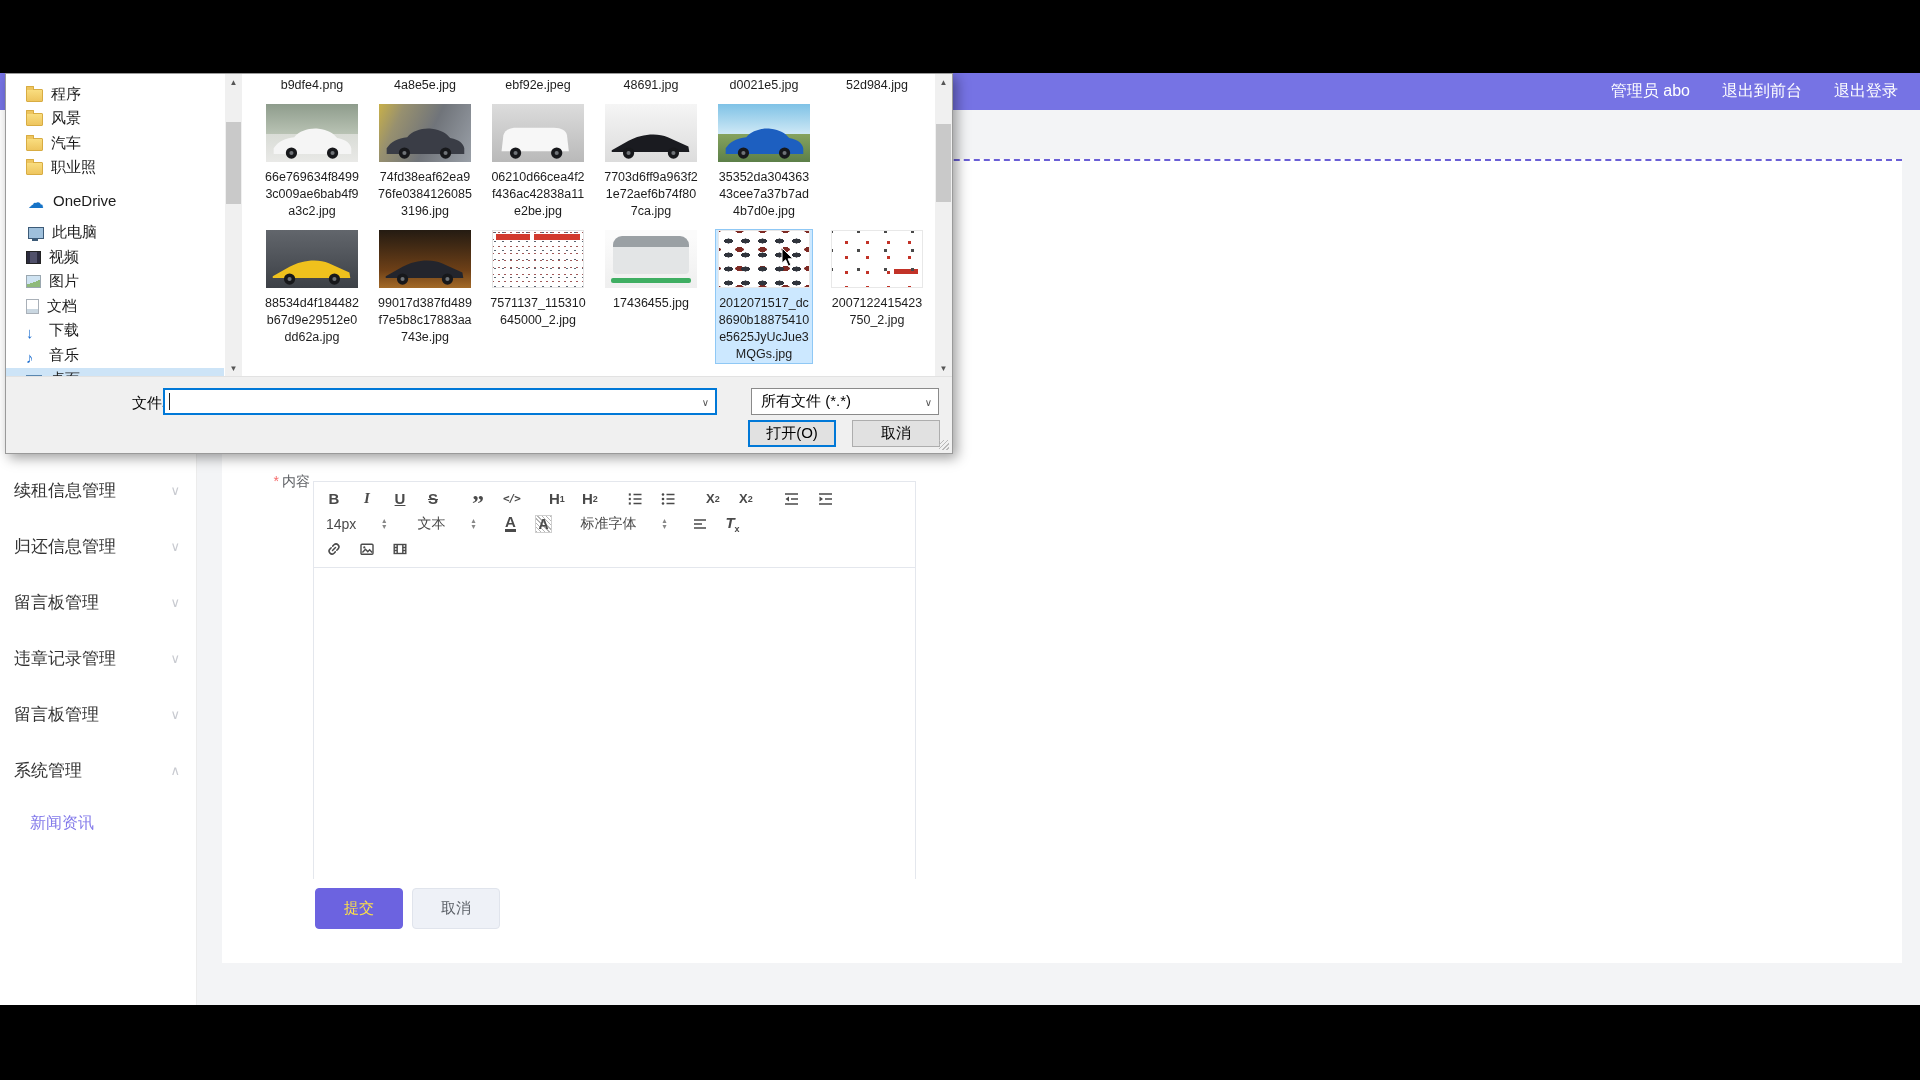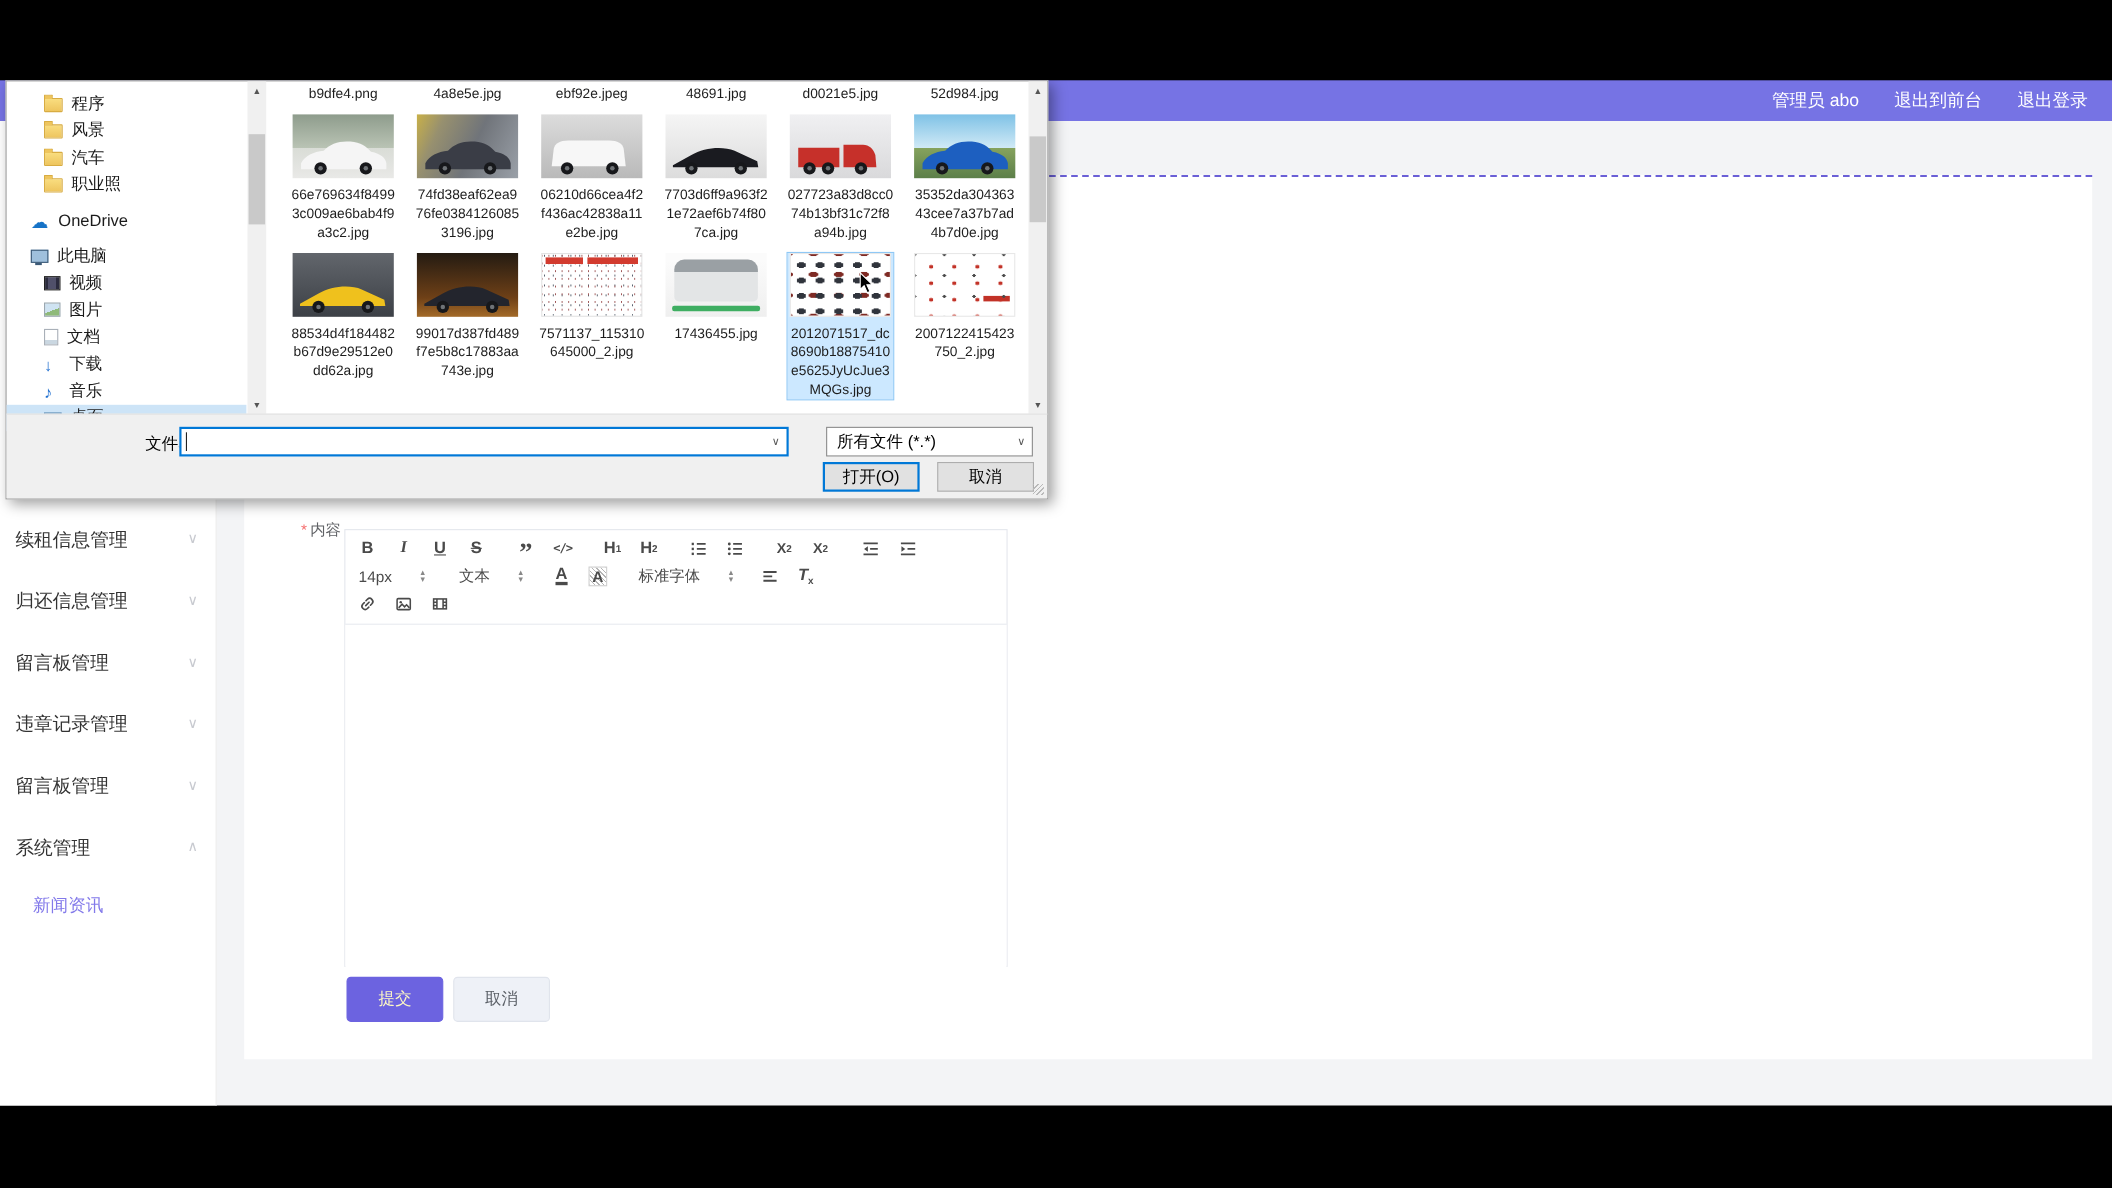--- a/index.html
+++ b/index.html
@@ -37,28 +37,28 @@
   .ti .bigx{font-size:13px;font-weight:bold;}
   .sel-ctrl{display:inline-flex;align-items:center;gap:26px;cursor:pointer;}
   .spin{display:inline-flex;flex-direction:column;line-height:6px;font-size:8px;color:#888;}
   .acolor{font-weight:bold;font-size:15px;border-bottom:3px solid #4a4a4a;line-height:14px;}
   .abg{font-weight:bold;font-size:14px;padding:0 2px;background:repeating-linear-gradient(45deg,#b5b5b5 0 1px,transparent 1px 3px);border:1px solid #cfcfcf;}
   .tx{font-style:italic;font-weight:bold;font-size:15px;}
   .tx sub{font-style:normal;font-size:9px;}
   .ed-body{height:312px;background:#fff;cursor:text;}
 
   .btn{position:absolute;height:41px;border-radius:4px;font-size:15px;cursor:pointer;box-sizing:border-box;}
-  .btn-primary{left:93px;top:727px;width:88px;background:#6c63e0;border:1px solid #6c63e0;color:#fef9c3;}
+  .btn-primary{left:93px;top:727px;width:88px;background:#6c63e0;border:1px solid #6c63e0;color:#fde047;}
   .btn-plain{left:190px;top:727px;width:88px;background:#eef1f7;border:1px solid #e0e4ec;color:#5a5f66;}
 
   
   .dialog{position:absolute;left:5px;top:73px;width:948px;height:381px;background:#fff;border:1px solid #9a9a9a;box-shadow:4px 4px 12px rgba(0,0,0,.38);box-sizing:border-box;}
   .dialog::after{content:"";position:absolute;right:3px;bottom:3px;width:10px;height:10px;background:repeating-linear-gradient(135deg,#b9b9b9 0 1px,transparent 1px 3px);}
   #tree-list{list-style:none;margin:0;padding:8px 0 0 0;width:218px;}
-  #tree-list li{height:24.5px;display:flex;align-items:center;font-size:15px;color:#1b1b1b;padding-left:34px;cursor:pointer;white-space:nowrap;}
+  #tree-list li{height:24.5px;display:flex;align-items:center;font-size:15px;color:#1b1b1b;padding-left:20px;cursor:pointer;white-space:nowrap;}
   #tree-list li.lvl0{padding-left:22px;}
   #tree-list li.gap{margin-top:8px;}
   #tree-list li.sel{background:#cde4f7;}
   .ticon{display:inline-block;width:15px;height:13px;margin-right:8px;position:relative;flex:none;}
   .ticon-folder{width:15px;height:11px;background:linear-gradient(180deg,#f9dd7f,#eec55e);border:1px solid #d8ac42;border-radius:1px;margin-top:2px;}
   .ticon-folder::before{content:"";position:absolute;left:-1px;top:-4px;width:6px;height:3px;background:#eec55e;border:1px solid #d8ac42;border-bottom:none;border-radius:1px 1px 0 0;}
   .ticon-onedrive{width:17px;}
   .ticon-onedrive::before{content:"☁";color:#1673c7;font-size:16px;line-height:13px;}
   .ticon-pc{width:14px;height:10px;background:#9fc0dc;border:1px solid #3c5a77;}
   .ticon-pc::after{content:"";position:absolute;left:3px;bottom:-3px;width:6px;height:2px;background:#3c5a77;}
@@ -434,34 +434,20 @@
               <path d="M4 35 L22 25 C34 18 52 16 64 21 L86 31 L87 37 L4 37 Z" fill="#1a1b20"></path>
               <circle cx="22" cy="38" r="6" fill="#17181b"></circle>
               <circle cx="22" cy="38" r="2.2" fill="#6f7377"></circle>
               <circle cx="70" cy="38" r="6" fill="#17181b"></circle>
               <circle cx="70" cy="38" r="2.2" fill="#6f7377"></circle>
             </svg>
           </div>
           <div class="fname">7703d6ff9a963f21e72aef6b74f807ca.jpg</div>
         </div>
         <div class="fcell">
-          <div class="thumb th-truck-red">
-            <svg width="86" height="44" viewBox="0 0 92 46">
-              <path d="M5 18 L45 18 L45 37 L5 37 Z M49 15 L68 15 C74 15 78 19 80 25 L81 37 L49 37 Z" fill="#c6302a"></path>
-              <circle cx="16" cy="38" r="6" fill="#17181b"></circle>
-              <circle cx="16" cy="38" r="2.2" fill="#6f7377"></circle>
-              <circle cx="34" cy="38" r="6" fill="#17181b"></circle>
-              <circle cx="34" cy="38" r="2.2" fill="#6f7377"></circle>
-              <circle cx="66" cy="38" r="6" fill="#17181b"></circle>
-              <circle cx="66" cy="38" r="2.2" fill="#6f7377"></circle>
-            </svg>
-          </div>
-          <div class="fname">027723a83d8cc074b13bf31c72f8a94b.jpg</div>
-        </div>
-        <div class="fcell">
           <div class="thumb th-car-blue">
             <svg width="86" height="44" viewBox="0 0 92 46">
               <path d="M5 33 C9 26 17 22 27 21 C33 14 43 11 53 12 C63 13 69 17 73 22 C83 24 87 28 88 33 L88 39 L5 39 Z" fill="#1d5fc0"></path>
               <circle cx="24" cy="38" r="6" fill="#17181b"></circle>
               <circle cx="24" cy="38" r="2.2" fill="#6f7377"></circle>
               <circle cx="68" cy="38" r="6" fill="#17181b"></circle>
               <circle cx="68" cy="38" r="2.2" fill="#6f7377"></circle>
             </svg>
           </div>
           <div class="fname">35352da30436343cee7a37b7ad4b7d0e.jpg</div>

